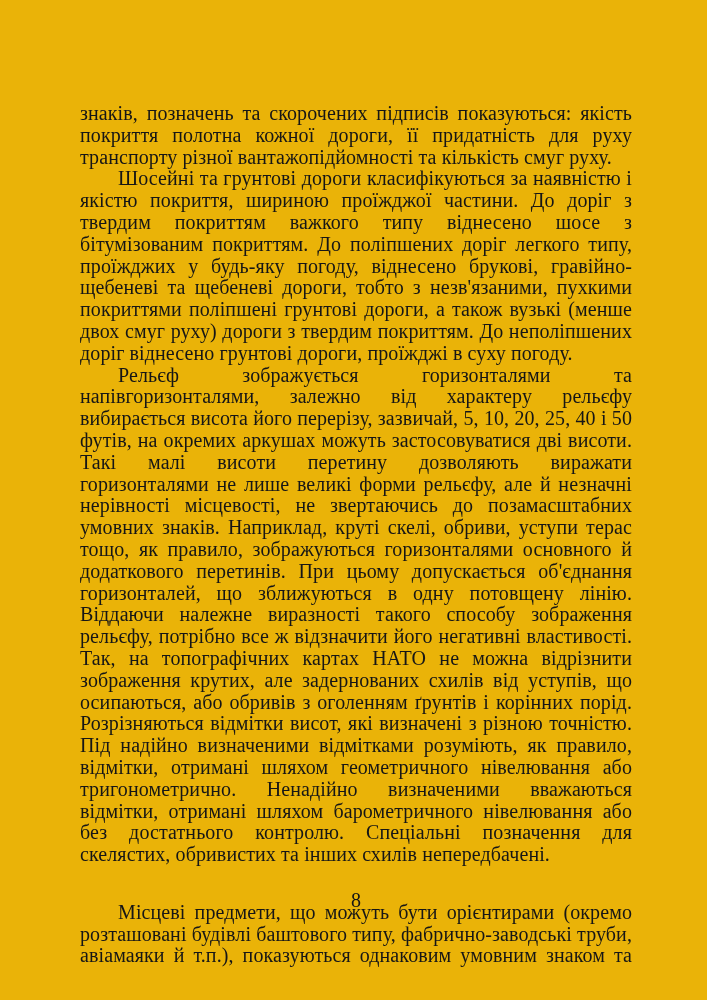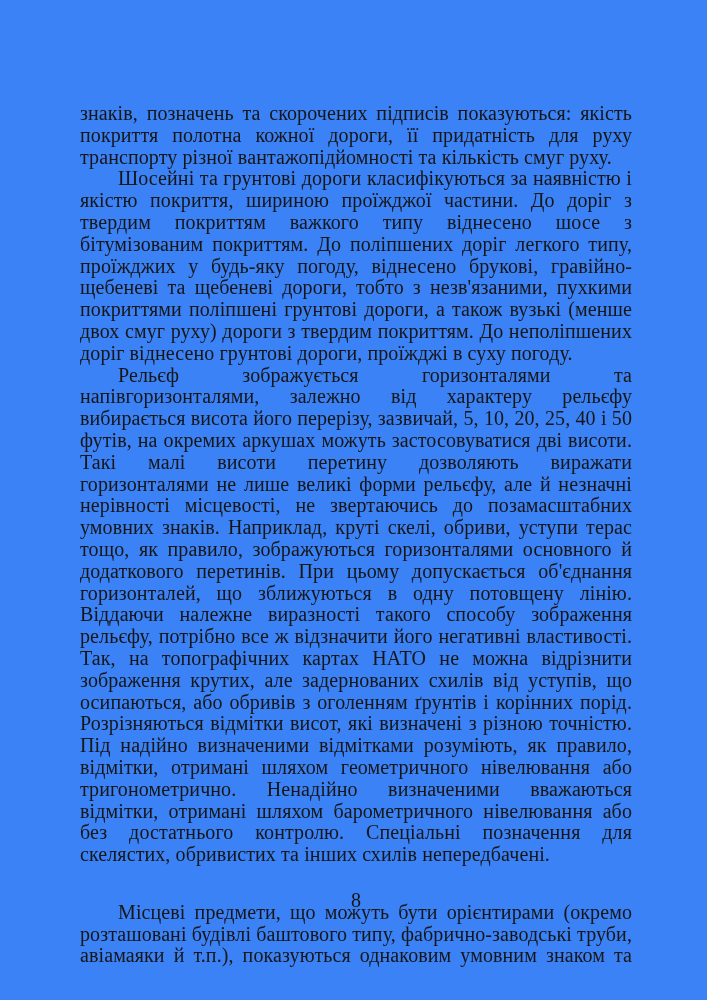--- a/index.html
+++ b/index.html
@@ -4,21 +4,21 @@
 <style>
   html, body {
     margin: 0;
     padding: 0;
     background: #ffffff;
   }
   .page {
     position: relative;
     width: 707px;
     height: 1000px;
-    background: #3b82f6;
+    background: #eab308;
     overflow: hidden;
     font-family: "Liberation Serif", "DejaVu Serif", serif;
     color: #161616;
   }
   .text-block {
     position: absolute;
     left: 80px;
     top: 103px;
     width: 552px;
     font-size: 20px;

